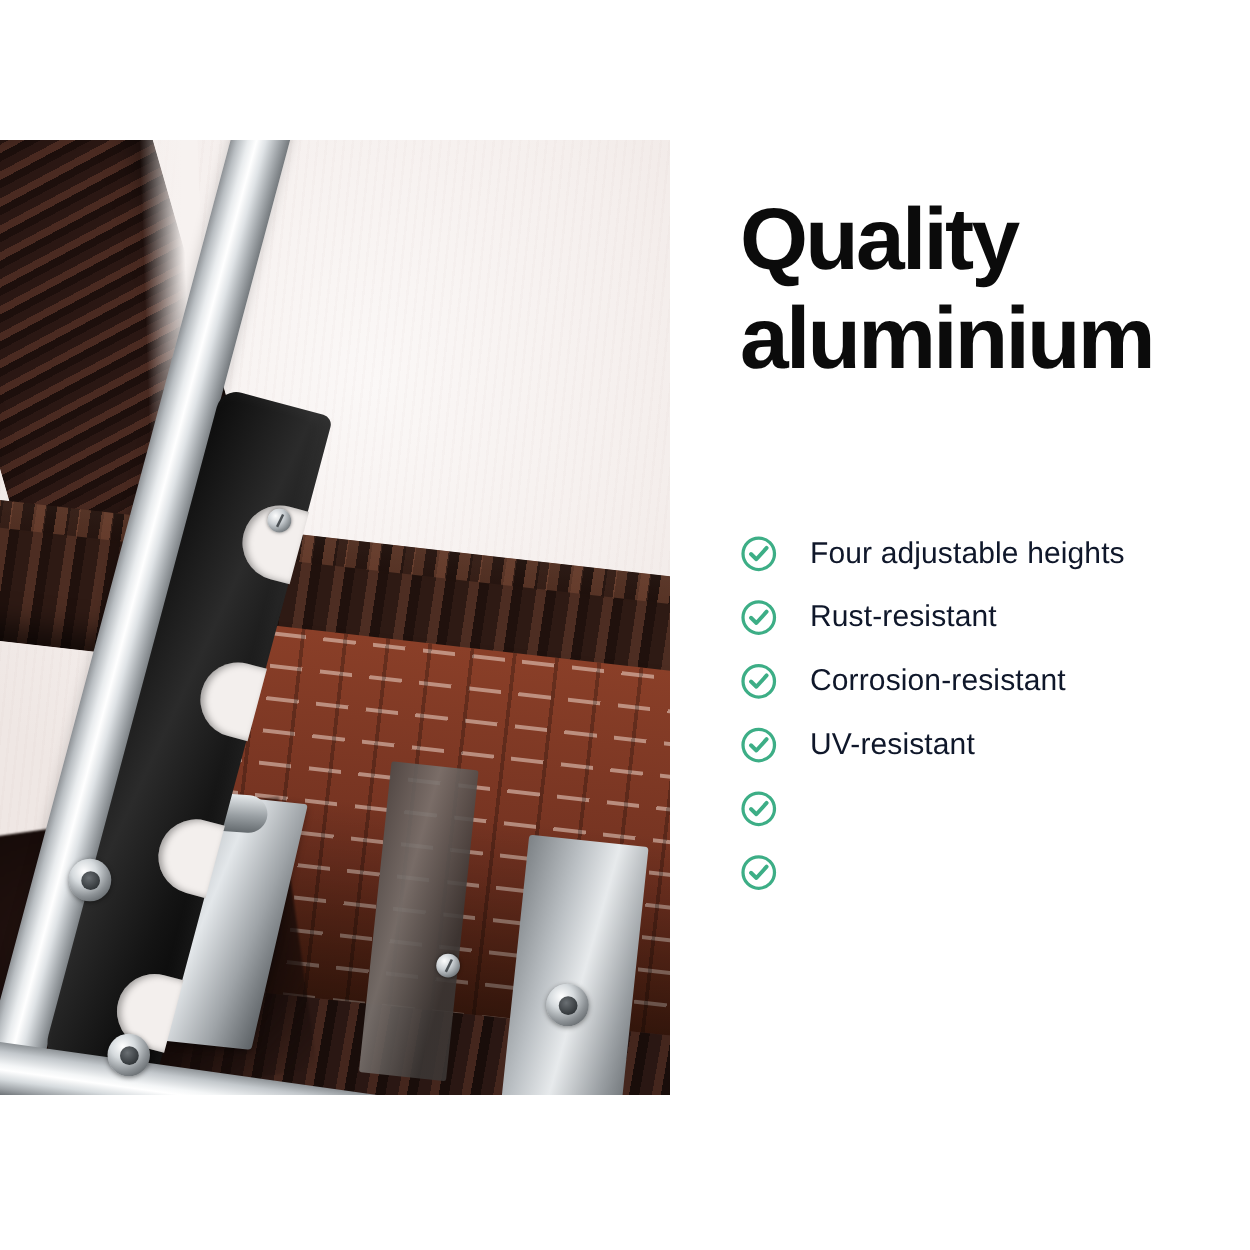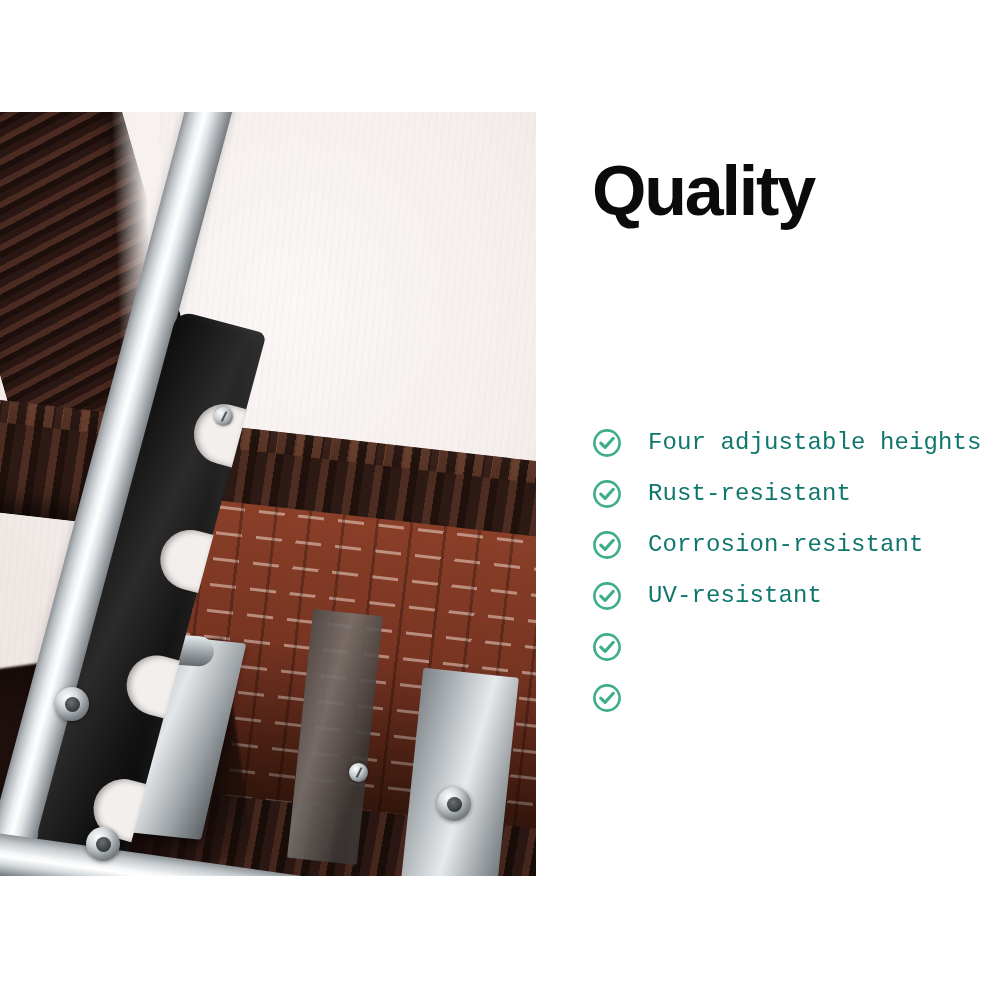--- a/index.html
+++ b/index.html
@@ -383,25 +383,25 @@
     height: 51px;
   }
   .check-icon {
     flex: 0 0 auto;
     width: 30px;
     height: 30px;
     margin-right: 26px;
   }
   .check-icon svg { display: block; }
   .feature-label {
-    font-family: Liberation Mono, monospace;
+    font-family: Liberation Sans, sans-serif;
     font-weight: 300;
     font-size: 24px;
     letter-spacing: .1px;
-    color: #0f766e;
+    color: #0f172a;
     white-space: nowrap;
   }
 </style>
 </head>
 <body>
 
 <div class="canvas">
 
   <div class="photo">
     <div class="photo-bg"></div>
@@ -439,20 +439,21 @@
     <div class="bolt b1"></div>
     <div class="bolt b2"></div>
     <div class="bolt b3"></div>
 
   </div>
 
   <div class="content">
 
     <h1 class="headline">
       <span>Quality</span>
+      <span>aluminium</span>
     </h1>
 
     <ul class="features">
       <li class="feature">
         <span class="check-icon">
           <svg width="30" height="30" viewBox="0 0 30 30">
             <circle cx="15" cy="15" r="12.6" fill="none" stroke="#3dae86" stroke-width="2.6"></circle>
             <path d="M8.8 15.2 L13.1 19.4 L21.3 10.3" fill="none" stroke="#3dae86" stroke-width="3.1" stroke-linecap="round" stroke-linejoin="round"></path>
           </svg>
         </span>

